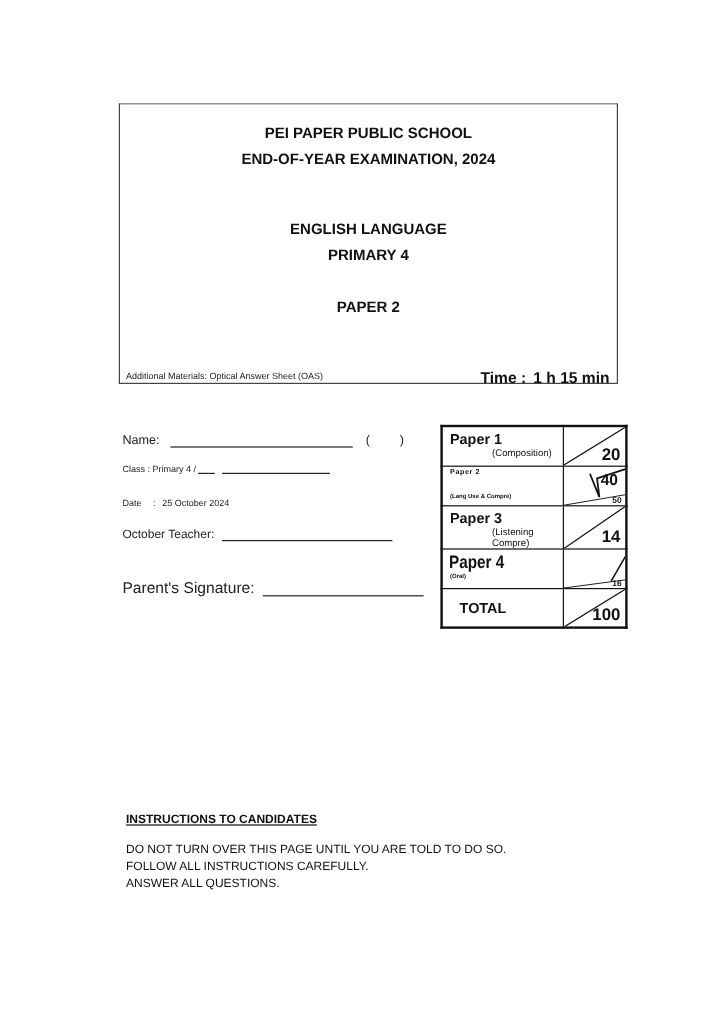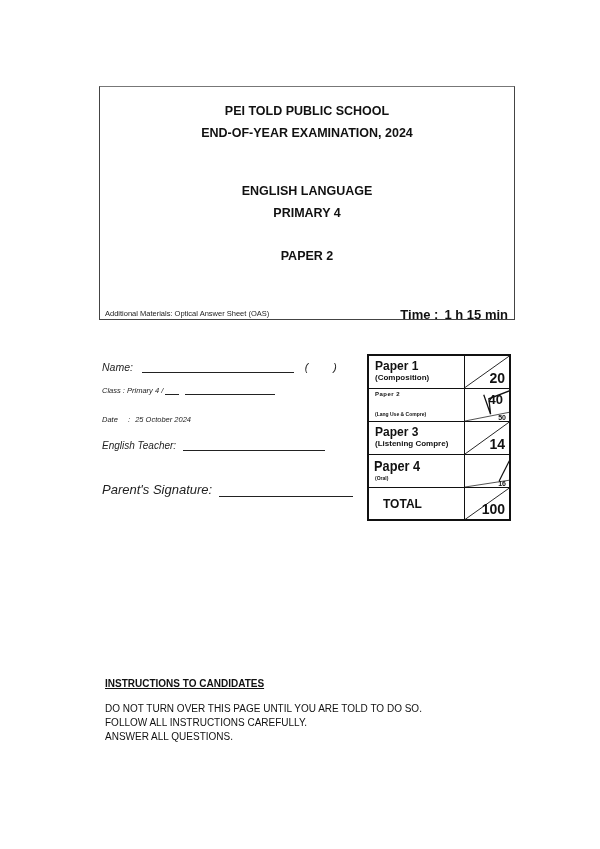--- a/index.html
+++ b/index.html
@@ -3,38 +3,38 @@
 <meta charset="utf-8">
 <style>
   html, body { margin:0; padding:0; background:#ffffff; }
   body { width:600px; height:849px; position:relative; overflow:hidden; font-family:"Liberation Sans", sans-serif; color:#111; }
   .abs { position:absolute; }
   .header-box { left:99px; top:86px; width:416px; height:234px; border:1px solid #444; border-top-color:#777; box-sizing:border-box; }
   .hc { position:absolute; left:0; width:100%; text-align:center; font-weight:bold; font-size:12.5px; color:#111; }
   .addmat { position:absolute; left:5px; top:222px; font-size:7.5px; color:#222; }
   .time { position:absolute; right:6px; top:220px; font-size:13px; font-weight:bold; color:#111; }
   .time .val { margin-left:6px; }
-  .field { position:absolute; color:#222;font-style:italic; }
+  .field { position:absolute; color:#222; }
   .line { display:inline-block; border-bottom:1px solid #222; vertical-align:bottom; }
-  .score { left:367px; top:354px; width:144px; border:2px solid #111; box-sizing:border-box; border-collapse:collapse; }
+  .score { left:367px; top:354px; width:156px; border:2px solid #111; box-sizing:border-box; border-collapse:collapse; }
   .score td { border:1.5px solid #111; padding:0; position:relative; vertical-align:top; }
   .lab { width:100px; }
   .mk { width:52px; }
   .p-title { font-weight:bold; font-size:12px; padding:3px 4px 0 6px; }
-  .p-sub { font-weight:bold; font-size:8px; padding:0 4px 0 6px; }
+  .p-sub { font-weight:normal; font-size:8px; padding:0 4px 0 6px;margin-left:35px; }
   .max { position:absolute; right:4px; bottom:2px; font-weight:bold; font-size:14px; }
   .diag { position:absolute; left:0; top:0; width:100%; height:100%; }
   .instr-h { left:105px; top:678px; font-weight:bold; font-size:10px; text-decoration:underline; color:#111; }
   .instr { left:105px; font-size:10px; color:#111; }
 </style>
 </head>
 <body>
 
 <div class="abs header-box">
-  <div class="hc" style="top:17px;">PEI TOLD PUBLIC SCHOOL</div>
+  <div class="hc" style="top:17px;">PEI PAPER PUBLIC SCHOOL</div>
   <div class="hc" style="top:39px;">END-OF-YEAR EXAMINATION, 2024</div>
   <div class="hc" style="top:97px;">ENGLISH LANGUAGE</div>
   <div class="hc" style="top:119px;">PRIMARY 4</div>
   <div class="hc" style="top:162px;">PAPER 2</div>
   <div class="addmat">Additional Materials: Optical Answer Sheet (OAS)</div>
   <div class="time">
     <span>Time :</span><span class="val">1 h 15 min</span>
   </div>
 </div>
 
@@ -48,21 +48,21 @@
   <span>Class : Primary 4 /</span>
   <span class="line" style="width:14px;"></span>
   <span class="line" style="width:90px; margin-left:4px;"></span>
 </div>
 <div class="field" style="left:102px; top:415px; font-size:7.5px;">
   <span>Date</span>
   <span style="margin-left:8px;">:</span>
   <span style="margin-left:3px;">25 October 2024</span>
 </div>
 <div class="field" style="left:102px; top:440px; font-size:10px;">
-  <span>English Teacher:</span>
+  <span>October Teacher:</span>
   <span class="line" style="width:142px; margin-left:4px;"></span>
 </div>
 <div class="field" style="left:102px; top:482px; font-size:13px;">
   <span>Parent's Signature:</span>
   <span class="line" style="width:134px; margin-left:3px;"></span>
 </div>
 
 <table class="abs score">
   <tbody>
       <tr style="height:33px;">

